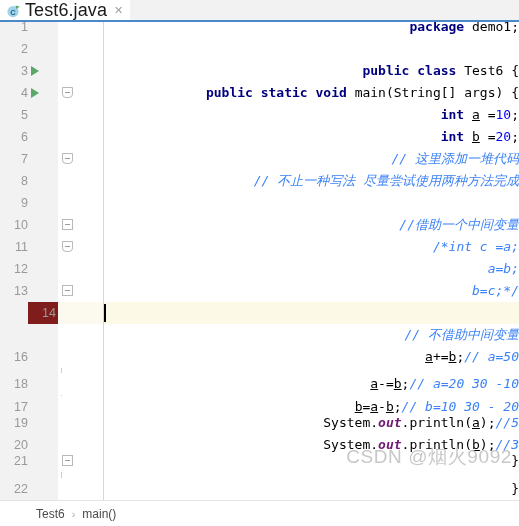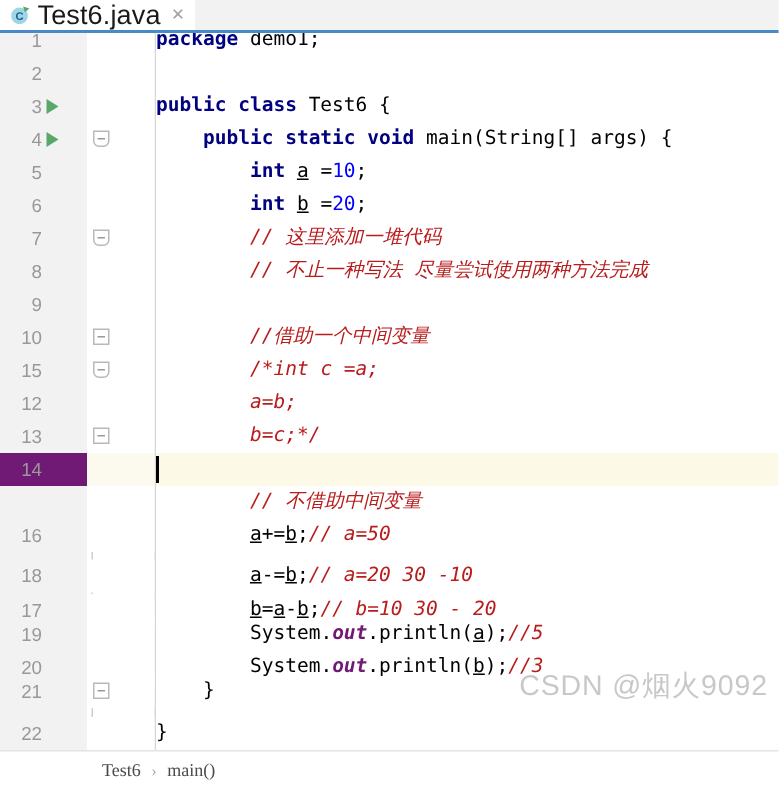--- a/index.html
+++ b/index.html
@@ -92,21 +92,21 @@
     width: 1px; height: 100%;
     background: #d6d6d6;
   }
 
   .row {
     position: absolute;
     left: 0;
     width: 519px;
     height: 22px;
   }
-  .row.current .gutter-cell { background: #701a75; }
+  .row.current .gutter-cell { background: #7f1d1d; margin-left: 28px; }
   .row.current .code-cell   { background: #fcf9e6; }
   .row.current .fold-cell   { background: #fcfaef; }
 
   .gutter-cell {
     position: absolute;
     left: 0; top: 0;
     width: 58px; height: 22px;
     background: #f2f2f2;
   }
   .lineno {
@@ -154,26 +154,27 @@
 
   .code-cell {
     position: absolute;
     left: 104px; top: 0;
     width: 415px; height: 22px;
     line-height: 22px;
     white-space: pre;
     font-family: "DejaVu Sans Mono", monospace;
     font-size: 13px;
     color: #000000;
+    text-align: right;
   }
   .code-cell .ind { color: transparent; }
 
   .kw      { color: #000080; font-weight: bold; }
   .num     { color: #0000ff; }
-  .cmt     { color: #b91c1c; font-style: italic; }
+  .cmt     { color: #3b82f6; font-style: italic; }
   .ident   { color: #000000; }
   .var     { color: #000000; text-decoration: underline; }
   .field   { color: #701a75; font-weight: bold; font-style: italic; }
   .punct   { color: #000000; }
 
   #caret {
     position: absolute;
     left: 104px;
     width: 2px; height: 18px;
     background: #000000;
@@ -194,23 +195,22 @@
   
   #breadcrumb {
     position: absolute;
     left: 0; bottom: 0;
     width: 519px; height: 26px;
     background: #ffffff;
     border-top: 1px solid #e4e4e4;
     box-sizing: border-box;
     display: flex;
     align-items: center;
-    padding-left: 68px;
+    padding-left: 36px;
     gap: 7px;
-    font-family: Liberation Serif, serif;
   }
   .crumb {
     font-size: 12px;
     color: #4a4a4a;
     white-space: nowrap;
   }
   .crumb-sep {
     font-size: 11px;
     color: #a8a8a8;
   }
@@ -313,21 +313,21 @@
           <div class="gutter-cell">
             <span class="lineno">10</span>
           </div>
           <div class="fold-cell">
             <span class="fold-marker"></span>
           </div>
           <div class="code-cell"><span class="ind">        </span><span class="cmt">//借助一个中间变量</span></div>
         </div>
         <div class="row" style="top: 214px;">
           <div class="gutter-cell">
-            <span class="lineno">15</span>
+            <span class="lineno">11</span>
           </div>
           <div class="fold-cell">
             <span class="fold-marker pointed"></span>
           </div>
           <div class="code-cell"><span class="ind">        </span><span class="cmt">/*int c =a;</span></div>
         </div>
         <div class="row" style="top: 236px;">
           <div class="gutter-cell">
             <span class="lineno">12</span>
           </div>

